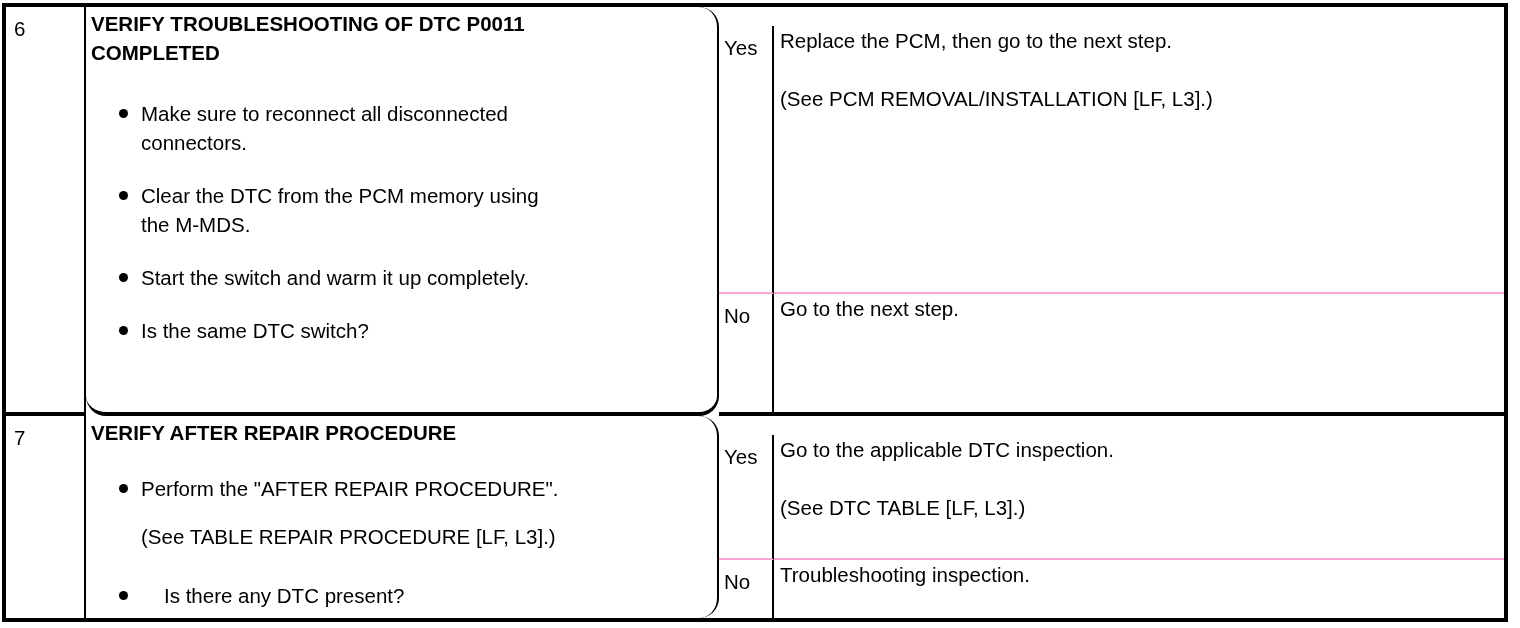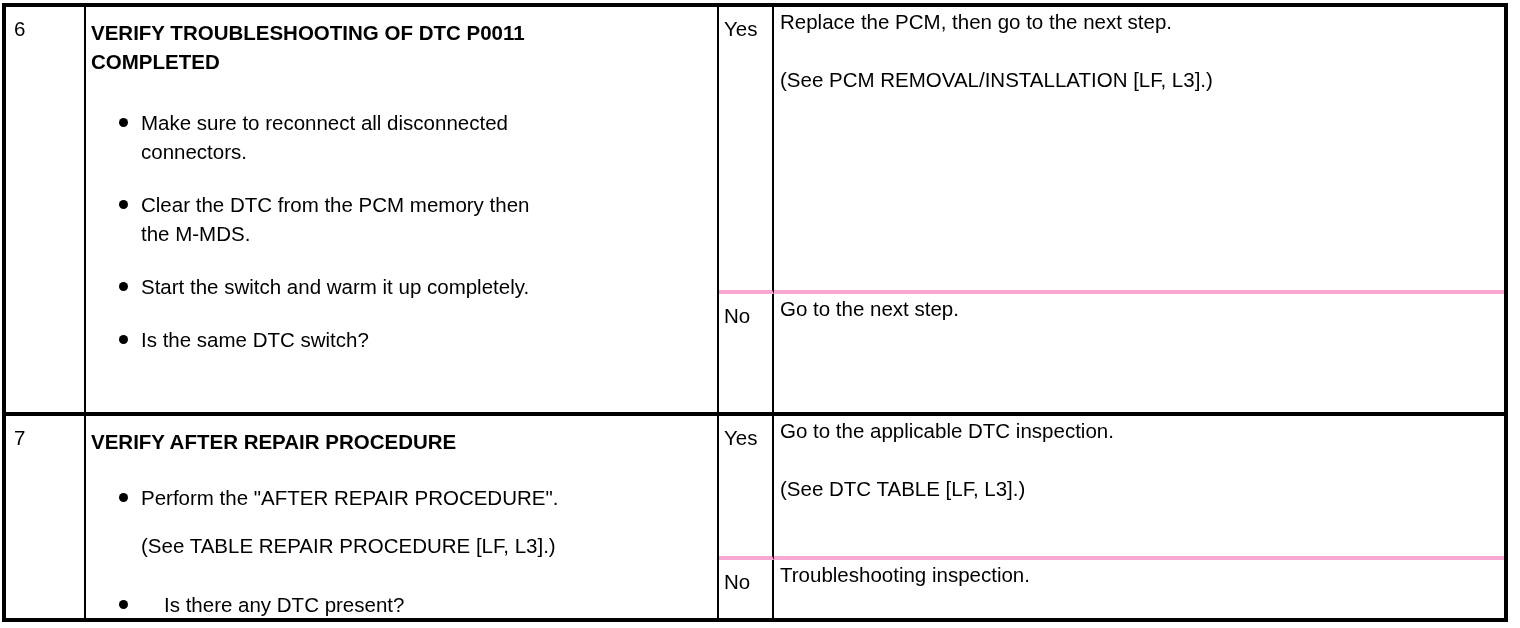--- a/index.html
+++ b/index.html
@@ -28,33 +28,34 @@
     display: grid;
     grid-template-columns: 80px 633px 55px 1fr;
     grid-template-rows: 287px 122px 144px 1fr;
     background: #ffffff;
   }
   .cell {
     box-sizing: border-box;
     overflow: hidden;
   }
   .b-r { border-right: 2px solid #000000; }
-  .b-sub { border-bottom: 4px solid #f9a8d4; }
+  .b-sub { border-bottom: 2px solid #f9a8d4; margin-top: 19px; }
   .b-main { border-bottom: 4px solid #000000; }
 
   .step-cell {
     grid-column: 1;
     padding: 7px 2px 0 8px;
   }
   .step6 { grid-row: 1 / 3; }
   .step7 { grid-row: 3 / 5; }
 
   .action-cell {
     grid-column: 2;
-    padding: 11px 6px 0 5px;
+    padding: 2px 6px 0 5px;
+    border-radius: 20px;
   }
   .action6 { grid-row: 1 / 3; }
   .action7 { grid-row: 3 / 5; }
 
   .yn-cell {
     grid-column: 3;
     padding: 7px 2px 0 5px;
   }
   .res-cell {
     grid-column: 4;
@@ -115,21 +116,21 @@
     <p class="action-title">VERIFY TROUBLESHOOTING OF DTC P0011
 COMPLETED</p>
     <ul class="bullets">
       <li>
         <span class="dot"></span>
         <span class="li-text">Make sure to reconnect all disconnected
 connectors.</span>
       </li>
       <li>
         <span class="dot"></span>
-        <span class="li-text">Clear the DTC from the PCM memory then
+        <span class="li-text">Clear the DTC from the PCM memory using
 the M-MDS.</span>
       </li>
       <li>
         <span class="dot"></span>
         <span class="li-text">Start the switch and warm it up completely.</span>
       </li>
       <li>
         <span class="dot"></span>
         <span class="li-text">Is the same DTC switch?</span>
       </li>

